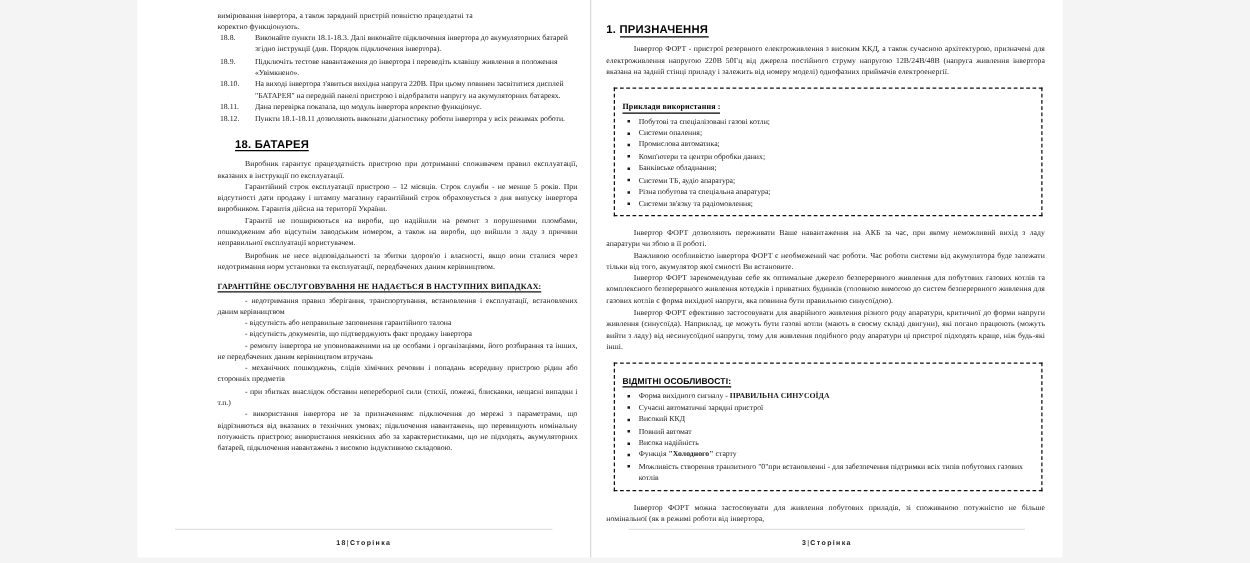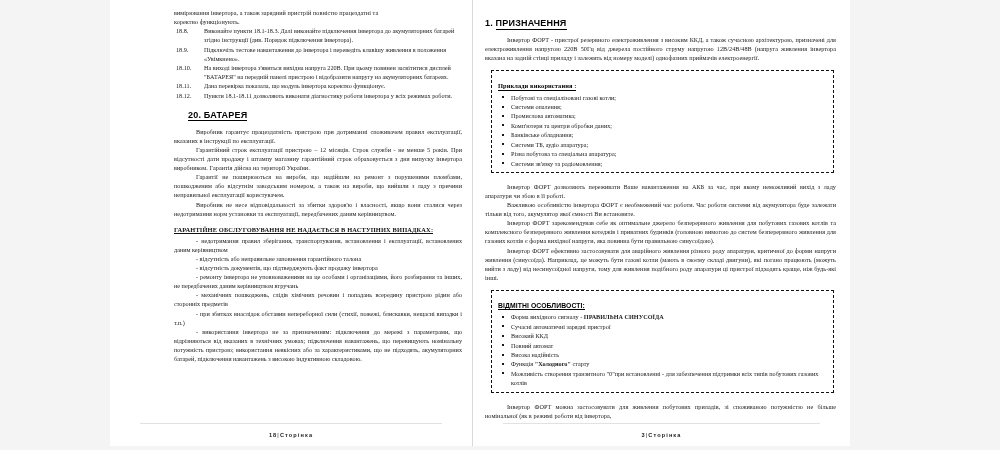--- a/index.html
+++ b/index.html
@@ -172,21 +172,21 @@
     <div class="clause">
       <div class="num">18.11.</div>
       <div class="body">Дана перевірка показала, що модуль інвертора коректно функціонує.</div>
     </div>
     <div class="clause">
       <div class="num">18.12.</div>
       <div class="body">Пункти 18.1-18.11 дозволяють виконати діагностику роботи інвертора у всіх режимах роботи.</div>
     </div>
 
     <h2 class="sec left-sec">
-      <span class="u"><span>20.</span>
+      <span class="u"><span>18.</span>
       <span>БАТАРЕЯ</span></span>
     </h2>
 
     <div class="p">Виробник гарантує працездатність пристрою при дотриманні споживачем правил експлуатації, вказаних в інструкції по експлуатації.</div>
     <div class="p">Гарантійний строк експлуатації пристрою – 12 місяців. Строк служби - не менше 5 років. При відсутності дати продажу і штампу магазину гарантійний строк обраховується з дня випуску інвертора виробником. Гарантія дійсна на території України.</div>
     <div class="p">Гарантії не поширюються на вироби, що надійшли на ремонт з порушеними пломбами,  пошкодженим або відсутнім заводським номером, а також на вироби, що вийшли з ладу з причини неправильної експлуатації  користувачем.</div>
     <div class="p">Виробник  не несе відповідальності за збитки здоров'ю і власності, якщо вони сталися через недотримання норм установки та експлуатації, передбачених даним керівництвом.</div>
 
     <div class="subhead">ГАРАНТІЙНЕ ОБСЛУГОВУВАННЯ НЕ НАДАЄТЬСЯ В НАСТУПНИХ ВИПАДКАХ:</div>
 

